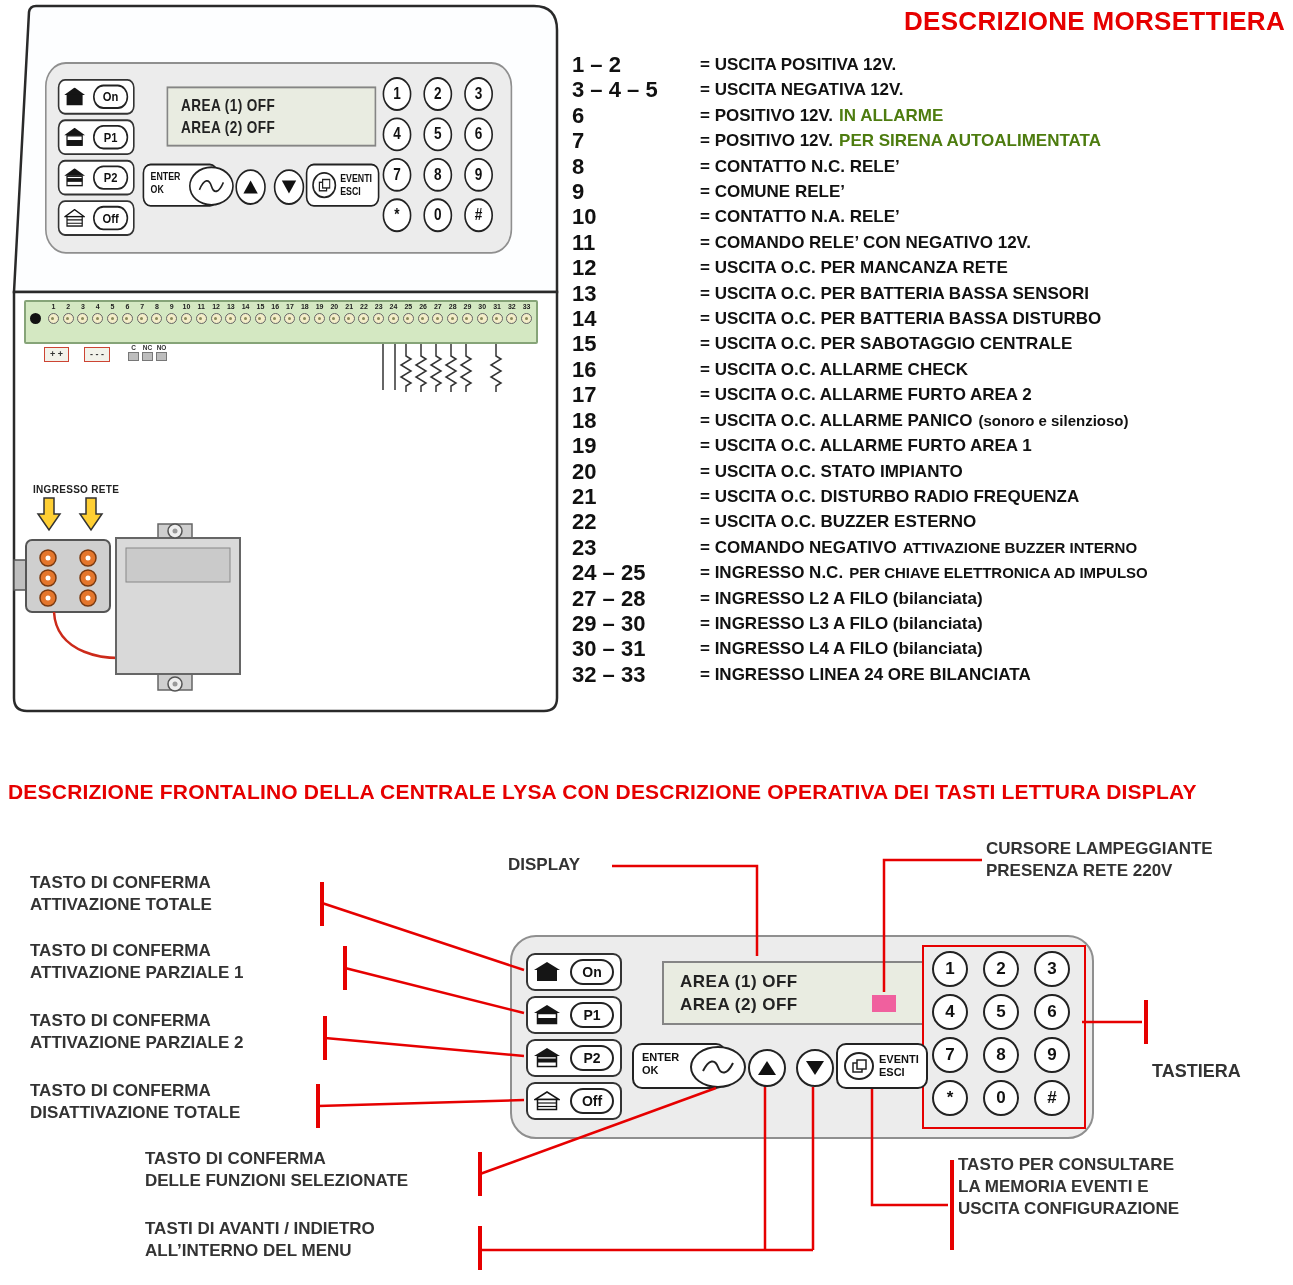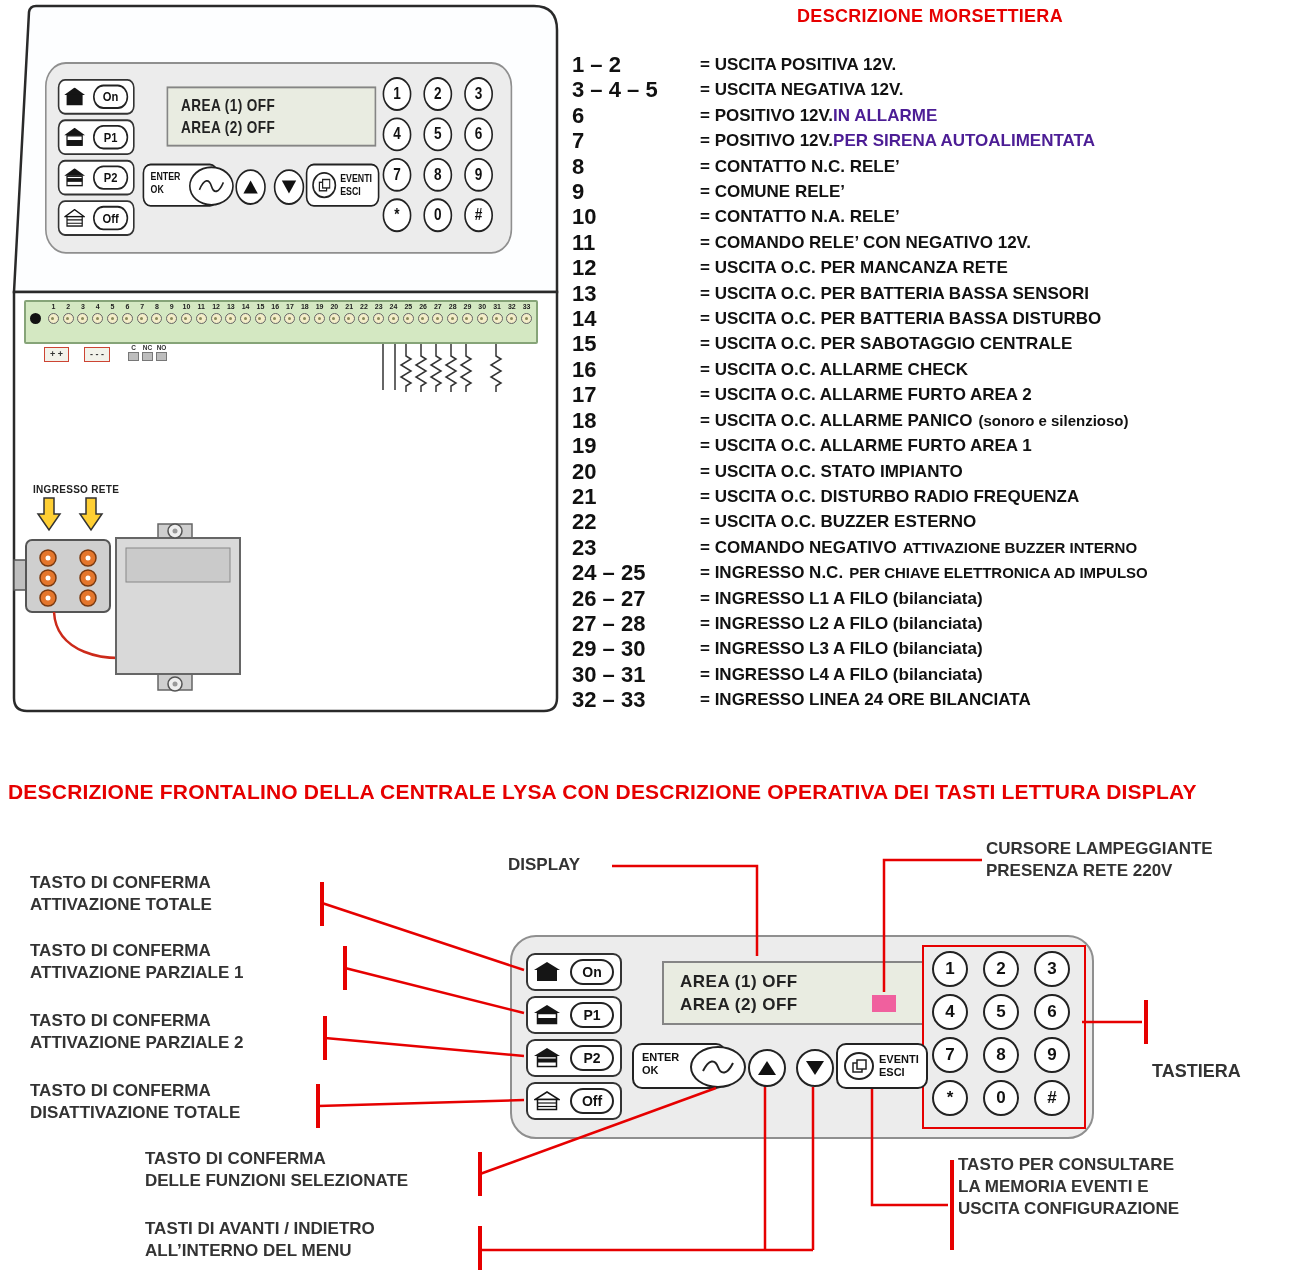--- a/index.html
+++ b/index.html
@@ -2,27 +2,27 @@
 <html><head>
 <meta charset="utf-8">
 <title>Centrale LYSA</title>
 <style>
   html,body{margin:0;padding:0;background:#fff;}
   body{width:1293px;height:1285px;position:relative;overflow:hidden;
        font-family:"Liberation Sans",sans-serif;color:#111;}
   .abs{position:absolute;}
 
   
-  .mors-title{left:575px;top:6px;width:710px;text-align:center;
-    font-size:18px;font-weight:bold;color:#e60000;letter-spacing:.3px;}
+  .mors-title{left:575px;top:6px;width:710px;text-align:right;
+    font-size:26px;font-weight:bold;color:#e60000;letter-spacing:.3px;}
   .mors-rows{left:572px;top:52px;width:715px;}
   .mors-row{display:flex;line-height:25.4px;}
   .mors-num{flex:0 0 128px;font-weight:bold;font-size:22px;}
   .mors-desc{font-weight:bold;font-size:17px;white-space:nowrap;}
-  .seg-red{color:#4c1d95;}
+  .seg-red{color:#4d7c0f;margin-left:6px;}
   .seg-note{font-size:15px;margin-left:6px;}
   .seg-red:empty,.seg-note:empty{display:none;}
 
   
   .front-heading{left:8px;top:780px;width:1280px;font-size:21px;font-weight:bold;
     color:#e60000;letter-spacing:.2px;white-space:nowrap;}
 
   
   .panel-svg{left:0;top:0;}
   .strip-bg{left:24px;top:300px;width:514px;height:44px;background:#d4e8c2;
@@ -398,24 +398,20 @@
   </div>
     <div class="mors-row">
     <span class="mors-num">23</span>
     <span class="mors-desc"><span>= COMANDO NEGATIVO</span><span class="seg-note">ATTIVAZIONE BUZZER INTERNO</span></span>
   </div>
     <div class="mors-row">
     <span class="mors-num">24 – 25</span>
     <span class="mors-desc"><span>= INGRESSO N.C.</span><span class="seg-note">PER CHIAVE ELETTRONICA AD IMPULSO</span></span>
   </div>
     <div class="mors-row">
-    <span class="mors-num">26 – 27</span>
-    <span class="mors-desc"><span>= INGRESSO L1 A FILO (bilanciata)</span></span>
-  </div>
-    <div class="mors-row">
     <span class="mors-num">27 – 28</span>
     <span class="mors-desc"><span>= INGRESSO L2 A FILO (bilanciata)</span></span>
   </div>
     <div class="mors-row">
     <span class="mors-num">29 – 30</span>
     <span class="mors-desc"><span>= INGRESSO L3 A FILO (bilanciata)</span></span>
   </div>
     <div class="mors-row">
     <span class="mors-num">30 – 31</span>
     <span class="mors-desc"><span>= INGRESSO L4 A FILO (bilanciata)</span></span>

